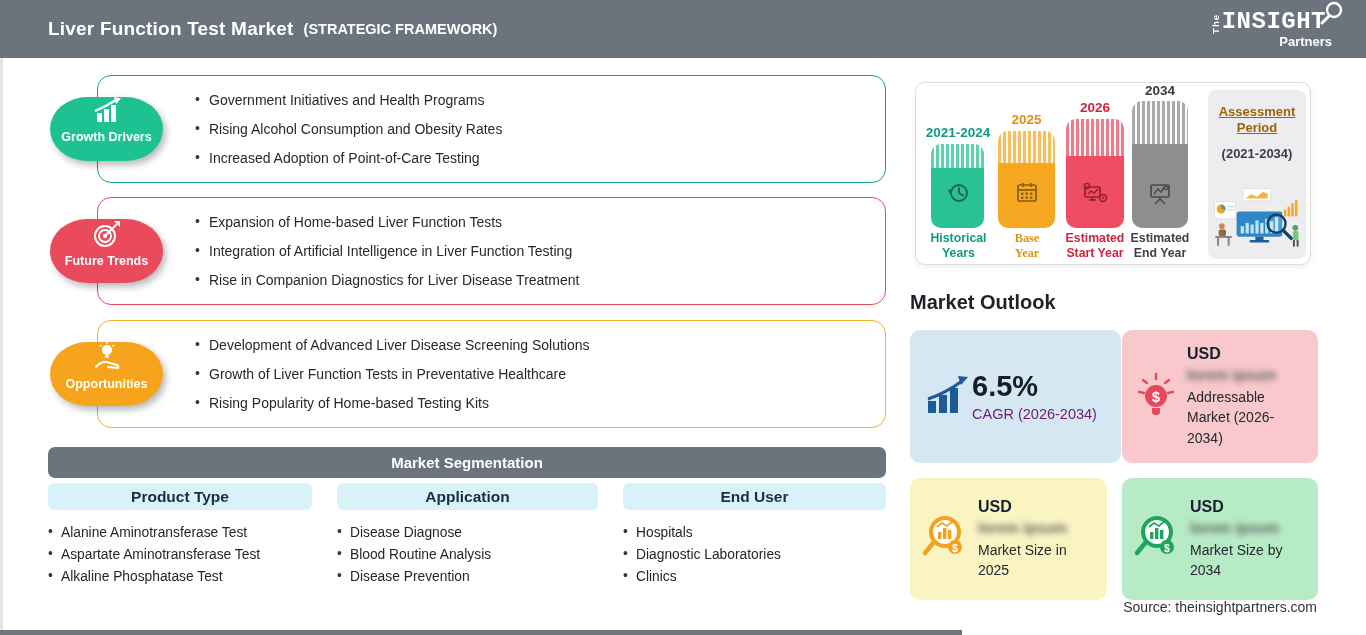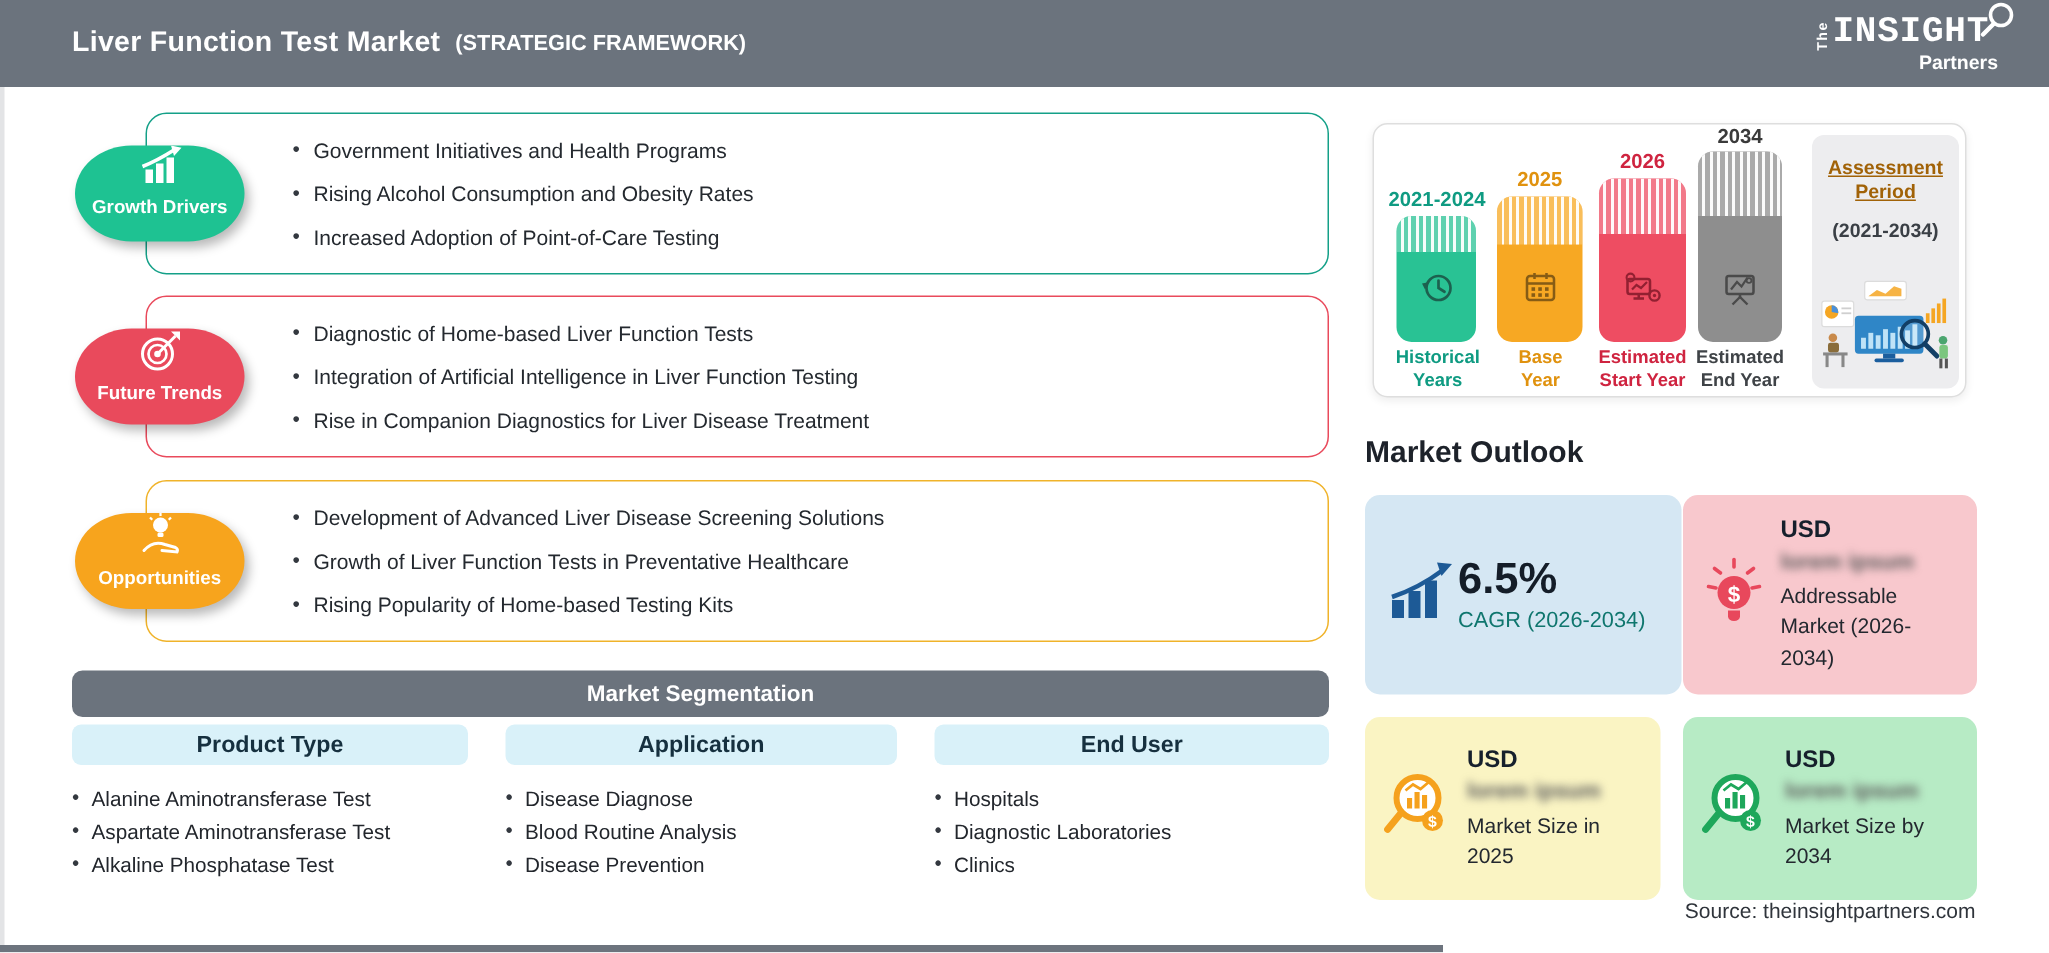--- a/index.html
+++ b/index.html
@@ -74,21 +74,21 @@
   .tl-illustration { position:absolute; left:4px; bottom:6px; }
 
   
   .outlook-title { position:absolute; left:910px; top:291px; font-size:20px; font-weight:bold; color:#1d222a; }
   .card { position:absolute; border-radius:10px; display:flex; align-items:center; }
   .card-cagr   { left:910px;  top:330px; width:211px; height:133px; padding:0 12px 0 14px; }
   .card-pink   { left:1122px; top:330px; width:196px; height:133px; padding:0 10px 0 12px; gap:9px; }
   .card-yellow { left:910px;  top:478px; width:197px; height:122px; padding:0 10px 0 8px; gap:8px; }
   .card-green  { left:1122px; top:478px; width:196px; height:122px; padding:0 10px 0 8px; gap:8px; }
   .card-value { font-size:29px; font-weight:800; color:#141d28; line-height:1.1; }
-  .card-sub { font-size:14.5px; color:#0f766e; margin-top:3px; }
+  .card-sub { font-size:14.5px; color:#701a75; margin-top:3px; }
   .card-col { display:flex; flex-direction:column; }
   .card-usd { font-size:16px; font-weight:bold; color:#16202c; }
   .card-blur { font-size:15px; font-weight:bold; color:#5c5c5c; filter:blur(3px); margin:3px 0 4px; white-space:nowrap; }
   .card-label { font-size:14px; color:#23282f; line-height:1.45; }
 
   .source { position:absolute; left:910px; top:599px; width:407px; text-align:right;
             font-size:14px; color:#2f343b; }
 
   
   .left-edge { position:absolute; left:0; top:58px; width:3px; bottom:0; background:#e3e4e6; }
@@ -131,21 +131,21 @@
         <rect x="22" y="8" width="5" height="17" fill="#fff"></rect>
         <path d="M6 14 Q 16 10 27 3" stroke="#fff" stroke-width="2.4" fill="none"></path>
         <polygon points="25,0 32,1.5 27,7" fill="#fff"></polygon>
       </svg>
     </span>
     <span class="fw-badge-label">Growth Drivers</span>
   </div>
 
   <div class="fw-box fw-box-1" style="border-color: rgb(233, 74, 92);">
     <ul>
-      <li>Diagnostic of Home-based Liver Function Tests</li>
+      <li>Expansion of Home-based Liver Function Tests</li>
       <li>Integration of Artificial Intelligence in Liver Function Testing</li>
       <li>Rise in Companion Diagnostics for Liver Disease Treatment</li>
     </ul>
   </div>
   <div class="fw-badge fw-badge-1" style="background-color: rgb(233, 74, 92);">
     <span>
       <svg width="34" height="30" viewBox="0 0 34 30">
         <circle cx="15" cy="17" r="10" fill="none" stroke="#fff" stroke-width="2"></circle>
         <circle cx="15" cy="17" r="6" fill="none" stroke="#fff" stroke-width="1.8"></circle>
         <circle cx="15" cy="17" r="2.2" fill="#fff"></circle>
@@ -260,21 +260,21 @@
           <line x1="14" y1="19" x2="9" y2="24" stroke="#3a3a3a" stroke-width="1.6"></line>
           <line x1="14" y1="19" x2="19" y2="24" stroke="#3a3a3a" stroke-width="1.6"></line>
         </svg>
       </span>
     </div>
 
     <div class="tl-caption tl-caption-0" style="color: rgb(15, 155, 130);">
       <div>Historical</div>
         <div>Years</div>
     </div>
-    <div class="tl-caption tl-caption-1" style="color: rgb(224, 146, 15);">
+    <div class="tl-caption tl-caption-1" style="color: rgb(224, 146, 15); font-family: Liberation Serif, serif;">
       <div>Base</div>
         <div>Year</div>
     </div>
     <div class="tl-caption tl-caption-2" style="color: rgb(207, 36, 64);">
       <div>Estimated</div>
         <div>Start Year</div>
     </div>
     <div class="tl-caption tl-caption-3" style="color: rgb(63, 67, 71);">
       <div>Estimated</div>
         <div>End Year</div>

